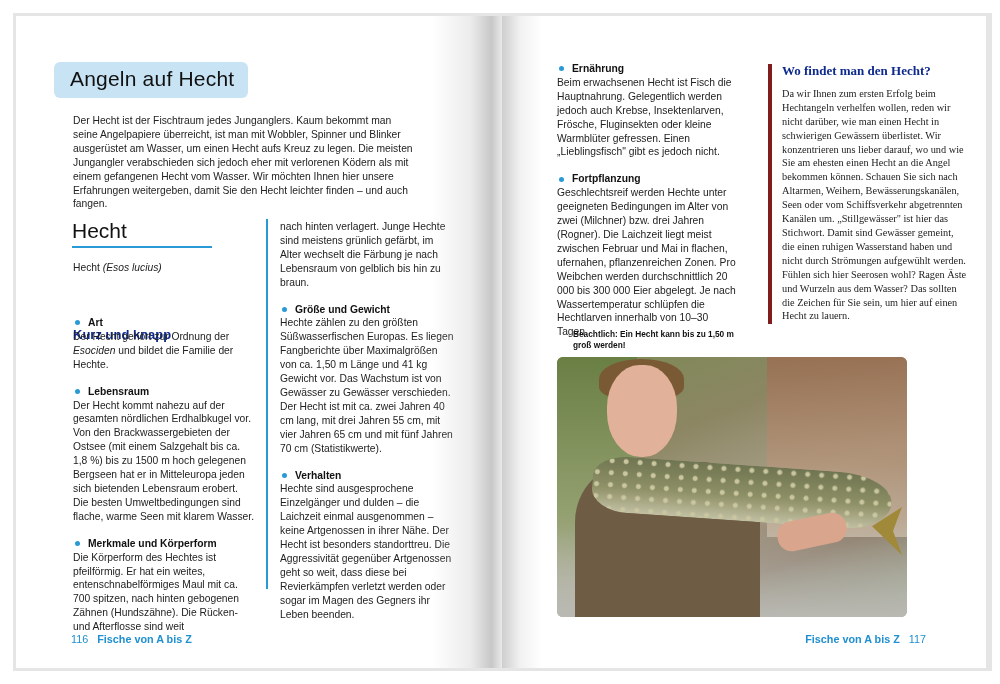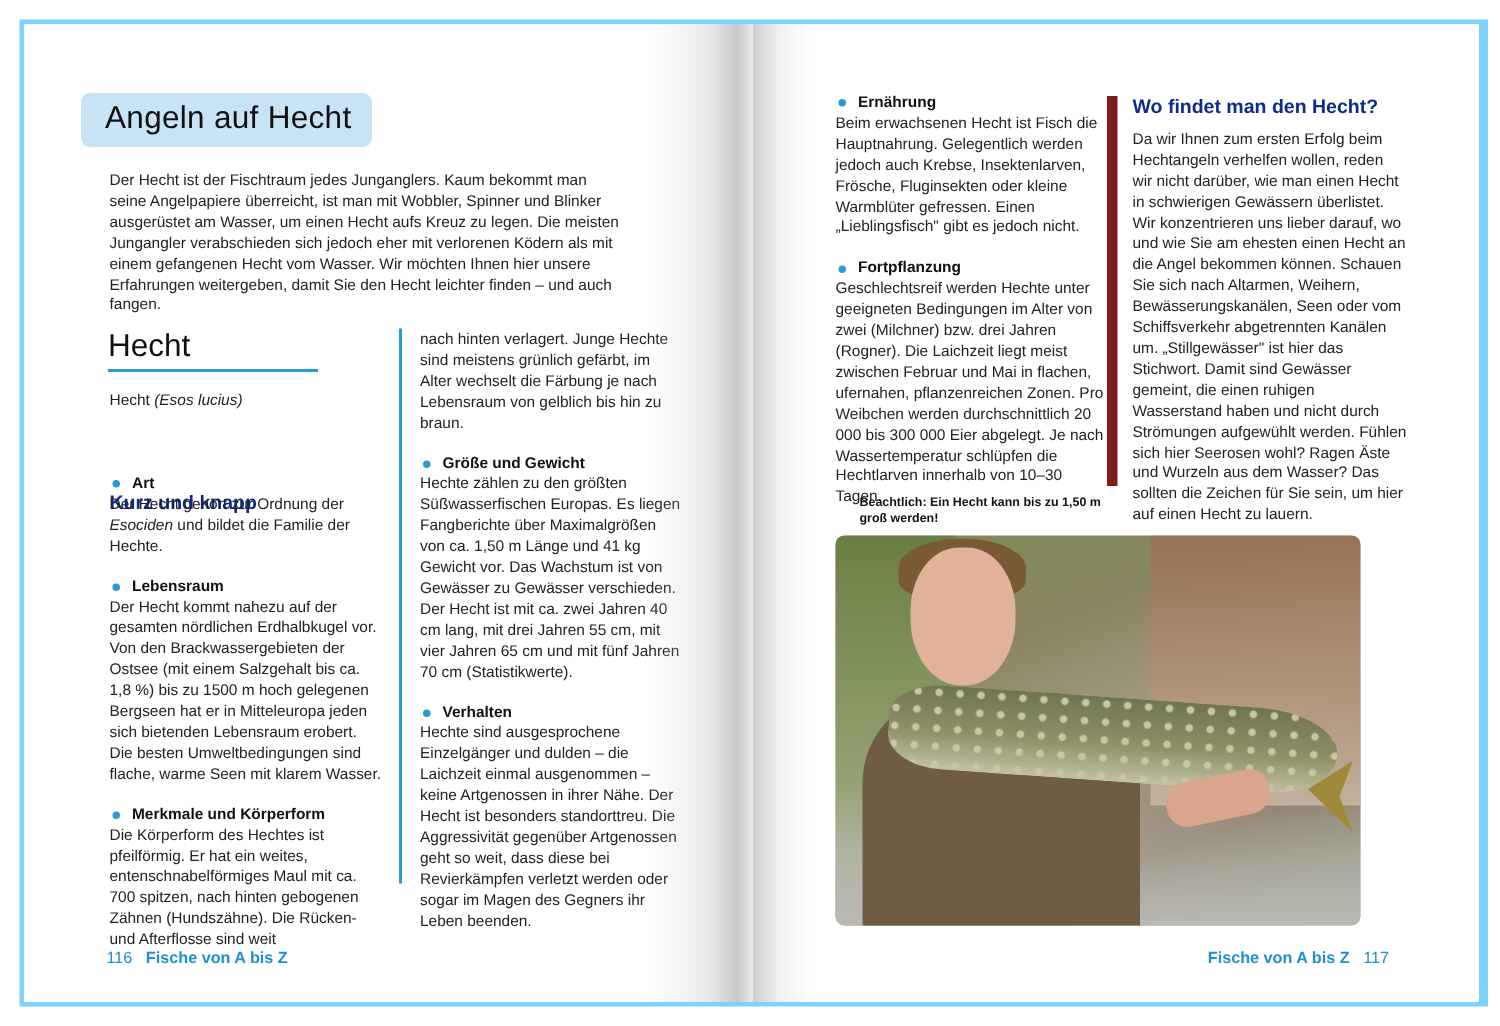--- a/index.html
+++ b/index.html
@@ -1,21 +1,21 @@
 <!DOCTYPE html>
 <html><head>
 <meta charset="utf-8">
 <style>
   * { box-sizing: border-box; margin: 0; padding: 0; }
   html, body { width: 1000px; height: 684px; background: #ffffff; overflow: hidden; }
   body { font-family: "Liberation Sans", "DejaVu Sans", sans-serif; color: #1f1f1f; position: relative; }
 
   .frame {
     position: absolute; left: 13px; top: 13px; width: 979px; height: 658px;
-    background: #7dd3fc;
+    background: #e5e5e5;
   }
   .page {
     position: absolute; top: 3px; height: 652px; background: #ffffff; overflow: hidden;
   }
   .page-left { left: 3px; width: 486px; }
   .page-right { left: 489px; width: 484px; }
 
   .spine-shadow-left {
     position: absolute; right: 0; top: 0; width: 70px; height: 100%;
     background: linear-gradient(to right, rgba(255,255,255,0) 0%, rgba(200,200,200,0.35) 55%, rgba(170,170,170,0.65) 85%, rgba(215,215,215,0.55) 100%);
@@ -59,21 +59,21 @@
   .col-b .inner { margin-top: 1px; }
 
   .section { margin-bottom: 13px; }
   .section-head { font-weight: bold; color: #111; display: flex; align-items: center; }
   .bullet {
     display: inline-block; width: 5px; height: 5px; border-radius: 50%; background: #2a9ad6;
     margin: 0 8px 0 2px;
   }
 
   .col-c { left: 55px; top: 46px; width: 180px; }
-  .col-d { left: 236px; top: 48px; width: 200px; padding-left: 10px; border-left: 7px solid #7f1d1d; height: 260px; }
+  .col-d { left: 266px; top: 48px; width: 200px; padding-left: 10px; border-left: 4px solid #7f1d1d; height: 260px; font-family: Liberation Serif, serif; }
   .side-head { font-size: 13px; font-weight: bold; color: #0e2a8c; margin-bottom: 9px; }
 
   .caption {
     position: absolute; left: 55px; top: 313px; width: 180px;
     font-size: 8.3px; line-height: 10.6px; font-weight: bold; color: #111; margin-left: 16px;
   }
 
   .photo {
     position: absolute; left: 55px; top: 341px; width: 350px; height: 260px;
     border-radius: 6px; overflow: hidden;

